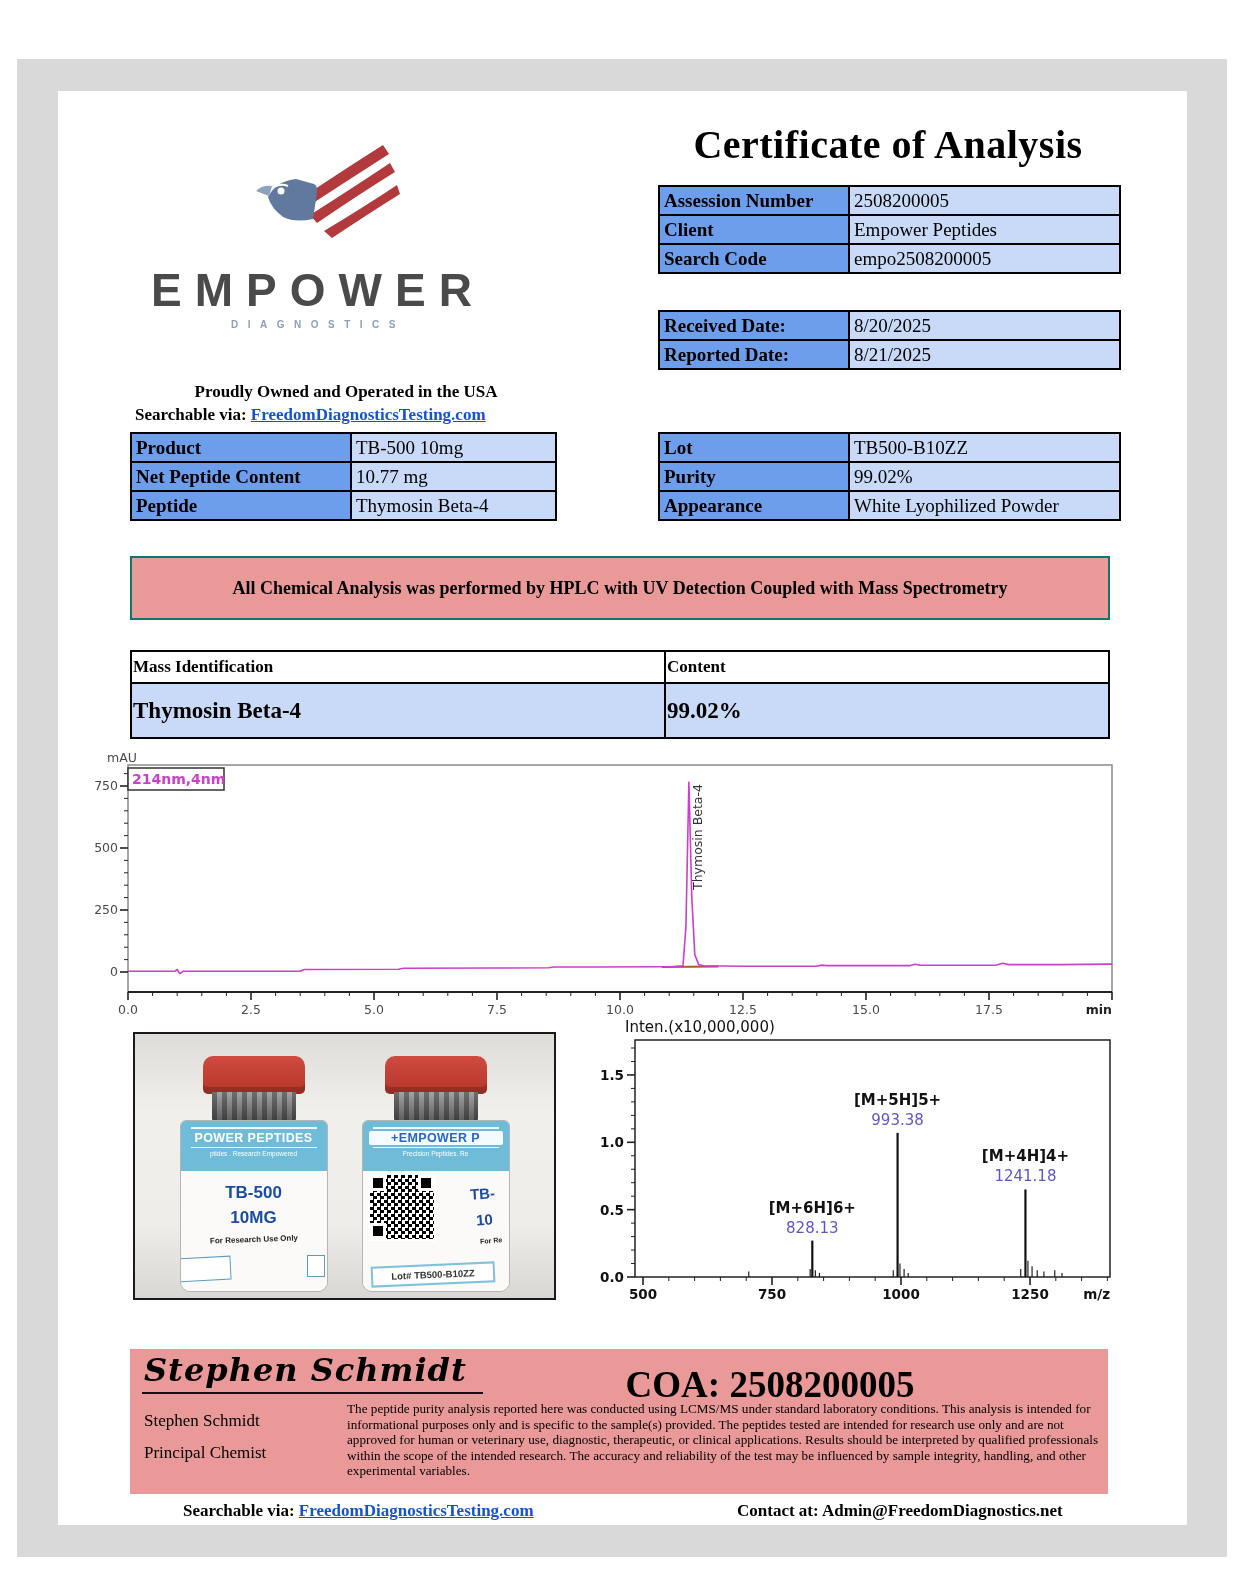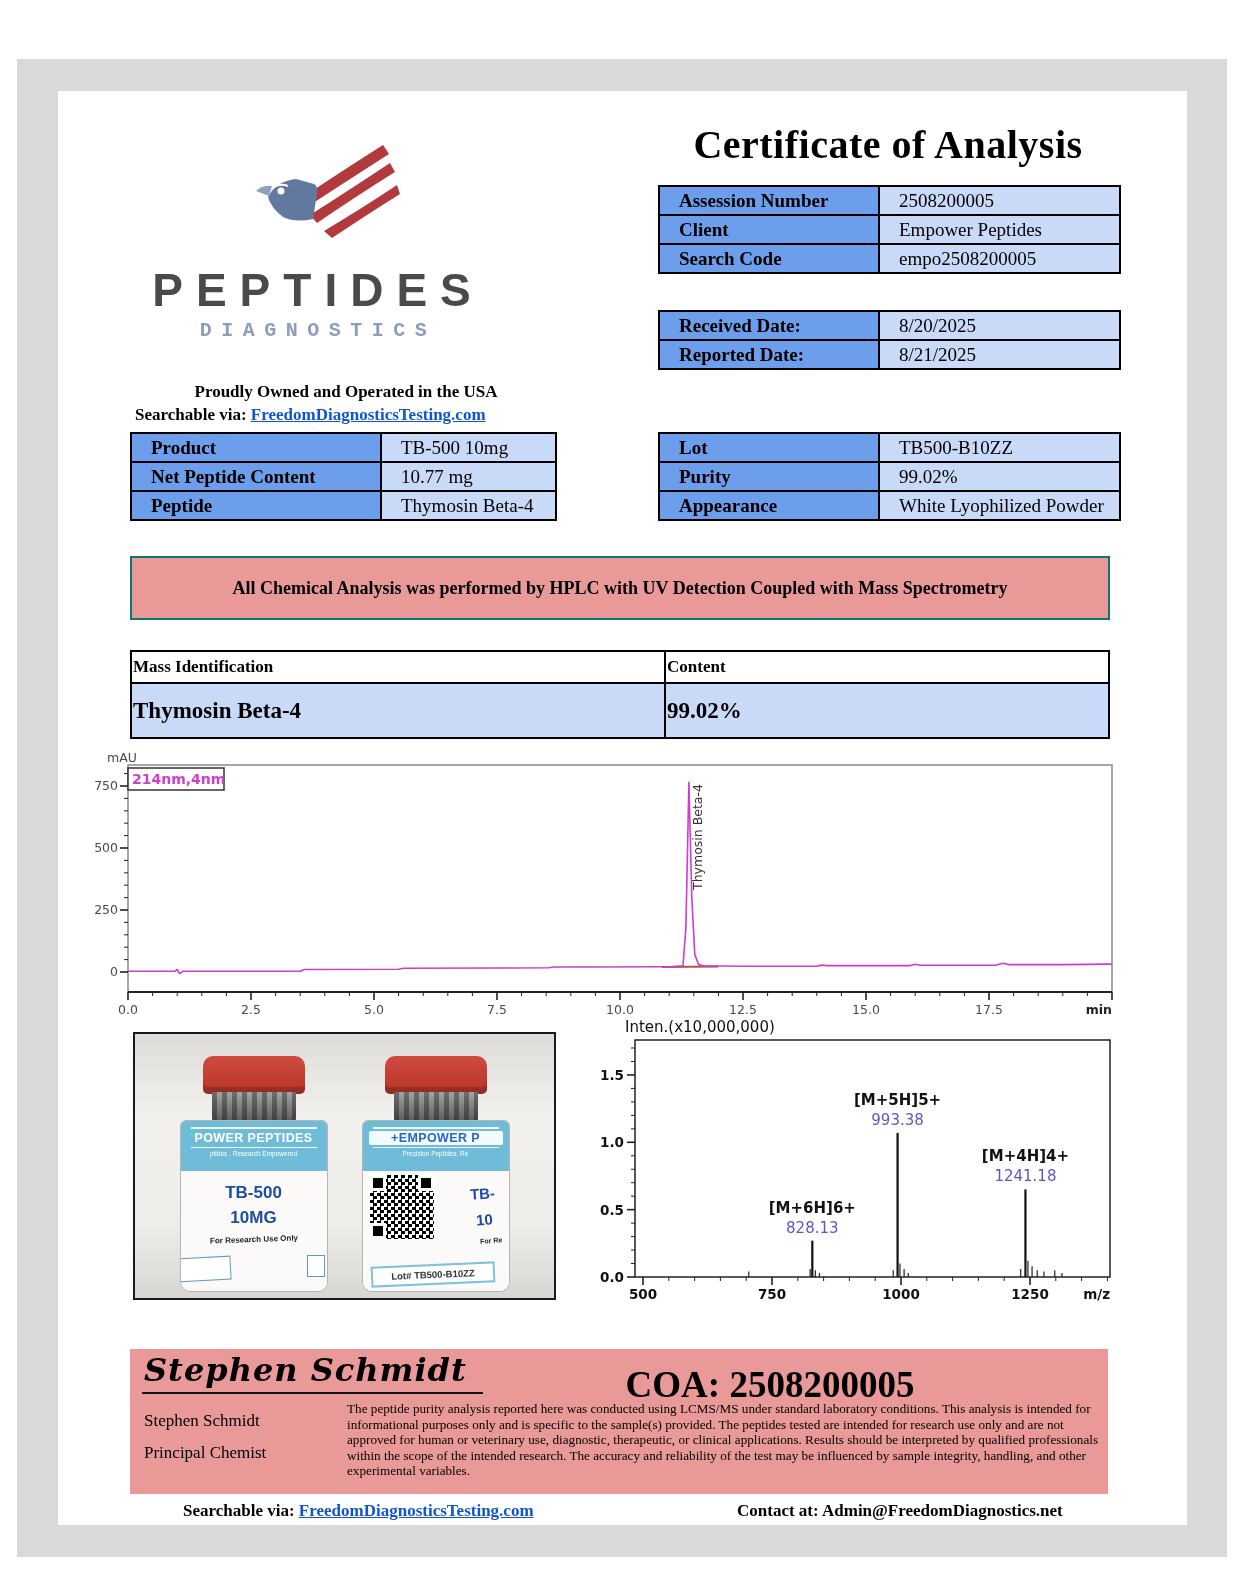--- a/index.html
+++ b/index.html
@@ -8,32 +8,32 @@
   .abs{position:absolute}
   #gray-frame{left:17px;top:59px;width:1210px;height:1498px;background:#d9d9d9}
   #page{left:58px;top:91px;width:1129px;height:1434px;background:#fff}
 
   
   .doc-title{left:575px;top:30px;width:510px;text-align:center;
              font-weight:bold;font-size:40px;letter-spacing:.5px}
 
   
   table.kv{border-collapse:collapse;table-layout:fixed;position:absolute}
-  table.kv td{border:2px solid #000;height:27px;padding:0 19px;font-size:19px;
+  table.kv td{border:2px solid #000;height:27px;padding:0 4px;font-size:19px;
               overflow:hidden;white-space:nowrap;vertical-align:middle}
   td.k{background:#6d9eeb;font-weight:bold}
   td.v{background:#c9daf8}
 
   
   .logo-word{left:65px;top:172px;width:390px;text-align:center;
              font-family:"Liberation Sans",sans-serif;font-weight:bold;
              font-size:46px;letter-spacing:13px;color:#4a4a4c}
   .logo-sub{left:65px;top:228px;width:390px;text-align:center;
-            font-family:Liberation Mono, monospace;font-weight:bold;
-            font-size:20px;letter-spacing:9.5px;color:#8d9ebc}
+            font-family:Liberation Sans, sans-serif;font-weight:bold;
+            font-size:10px;letter-spacing:9.5px;color:#8d9ebc}
   .tagline{left:86px;top:291px;width:404px;text-align:center;
            font-weight:bold;font-size:17px}
   .search-line{left:77px;top:314px;font-weight:bold;font-size:17px}
   .search-line a,.footer-left a{color:#1155cc;text-decoration:underline;font-weight:bold}
 
   
   .banner{left:72px;top:465px;width:980px;height:64px;background:#ea9999;
           border:2px solid #0f766e;box-sizing:border-box;display:flex;
           align-items:center;justify-content:center;font-weight:bold;font-size:18px}
 
@@ -111,21 +111,21 @@
 
   <svg class="abs" style="left:192px;top:52px" width="150" height="102" viewBox="0 0 150 102">
     <path d="M50,56 Q95,26 133,2 L139,11 Q100,36 57,64 Z" fill="#b23a3c"></path>
     <path d="M60,72 Q104,44 140,20 L145,29 Q108,52 67,80 Z" fill="#b23a3c"></path>
     <path d="M74,88 Q114,64 147,42 L150,51 Q118,71 82,95 Z" fill="#b23a3c"></path>
     <path d="M18,54 Q26,38 46,36 L64,41 Q68,43 67,50 L63,76 Q45,80 33,74 Q21,65 18,54 Z" fill="#62799f"></path>
     <path d="M19,53 L6,48 Q12,42 22,43 Z" fill="#8fa0bd"></path>
     <circle cx="31" cy="48" r="3.5" fill="#fff"></circle>
     <path d="M24,44 Q31,40 38,43" stroke="#fff" stroke-width="2" fill="none"></path>
   </svg>
-  <div class="abs logo-word">PEPTIDES</div>
+  <div class="abs logo-word">EMPOWER</div>
   <div class="abs logo-sub">DIAGNOSTICS</div>
   <div class="abs tagline">Proudly Owned and Operated in the USA</div>
   <div class="abs search-line">
     <span>Searchable via:</span>
     <a href="#">FreedomDiagnosticsTesting.com</a>
   </div>
 
   <div class="abs doc-title">Certificate of Analysis</div>
 
   <table class="kv" style="left:600px;top:94px;width:463px">

